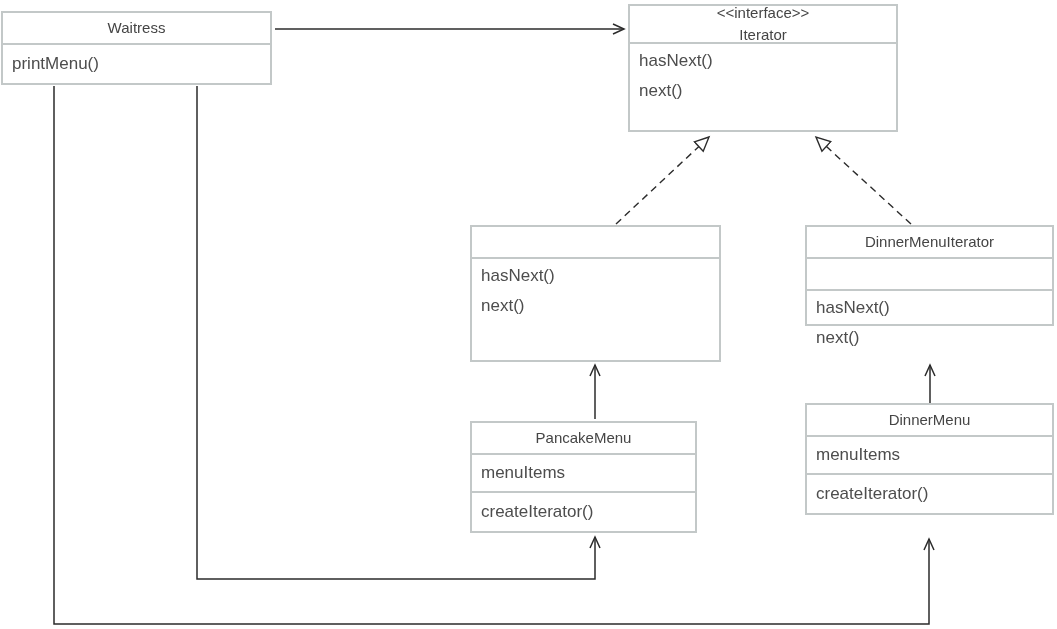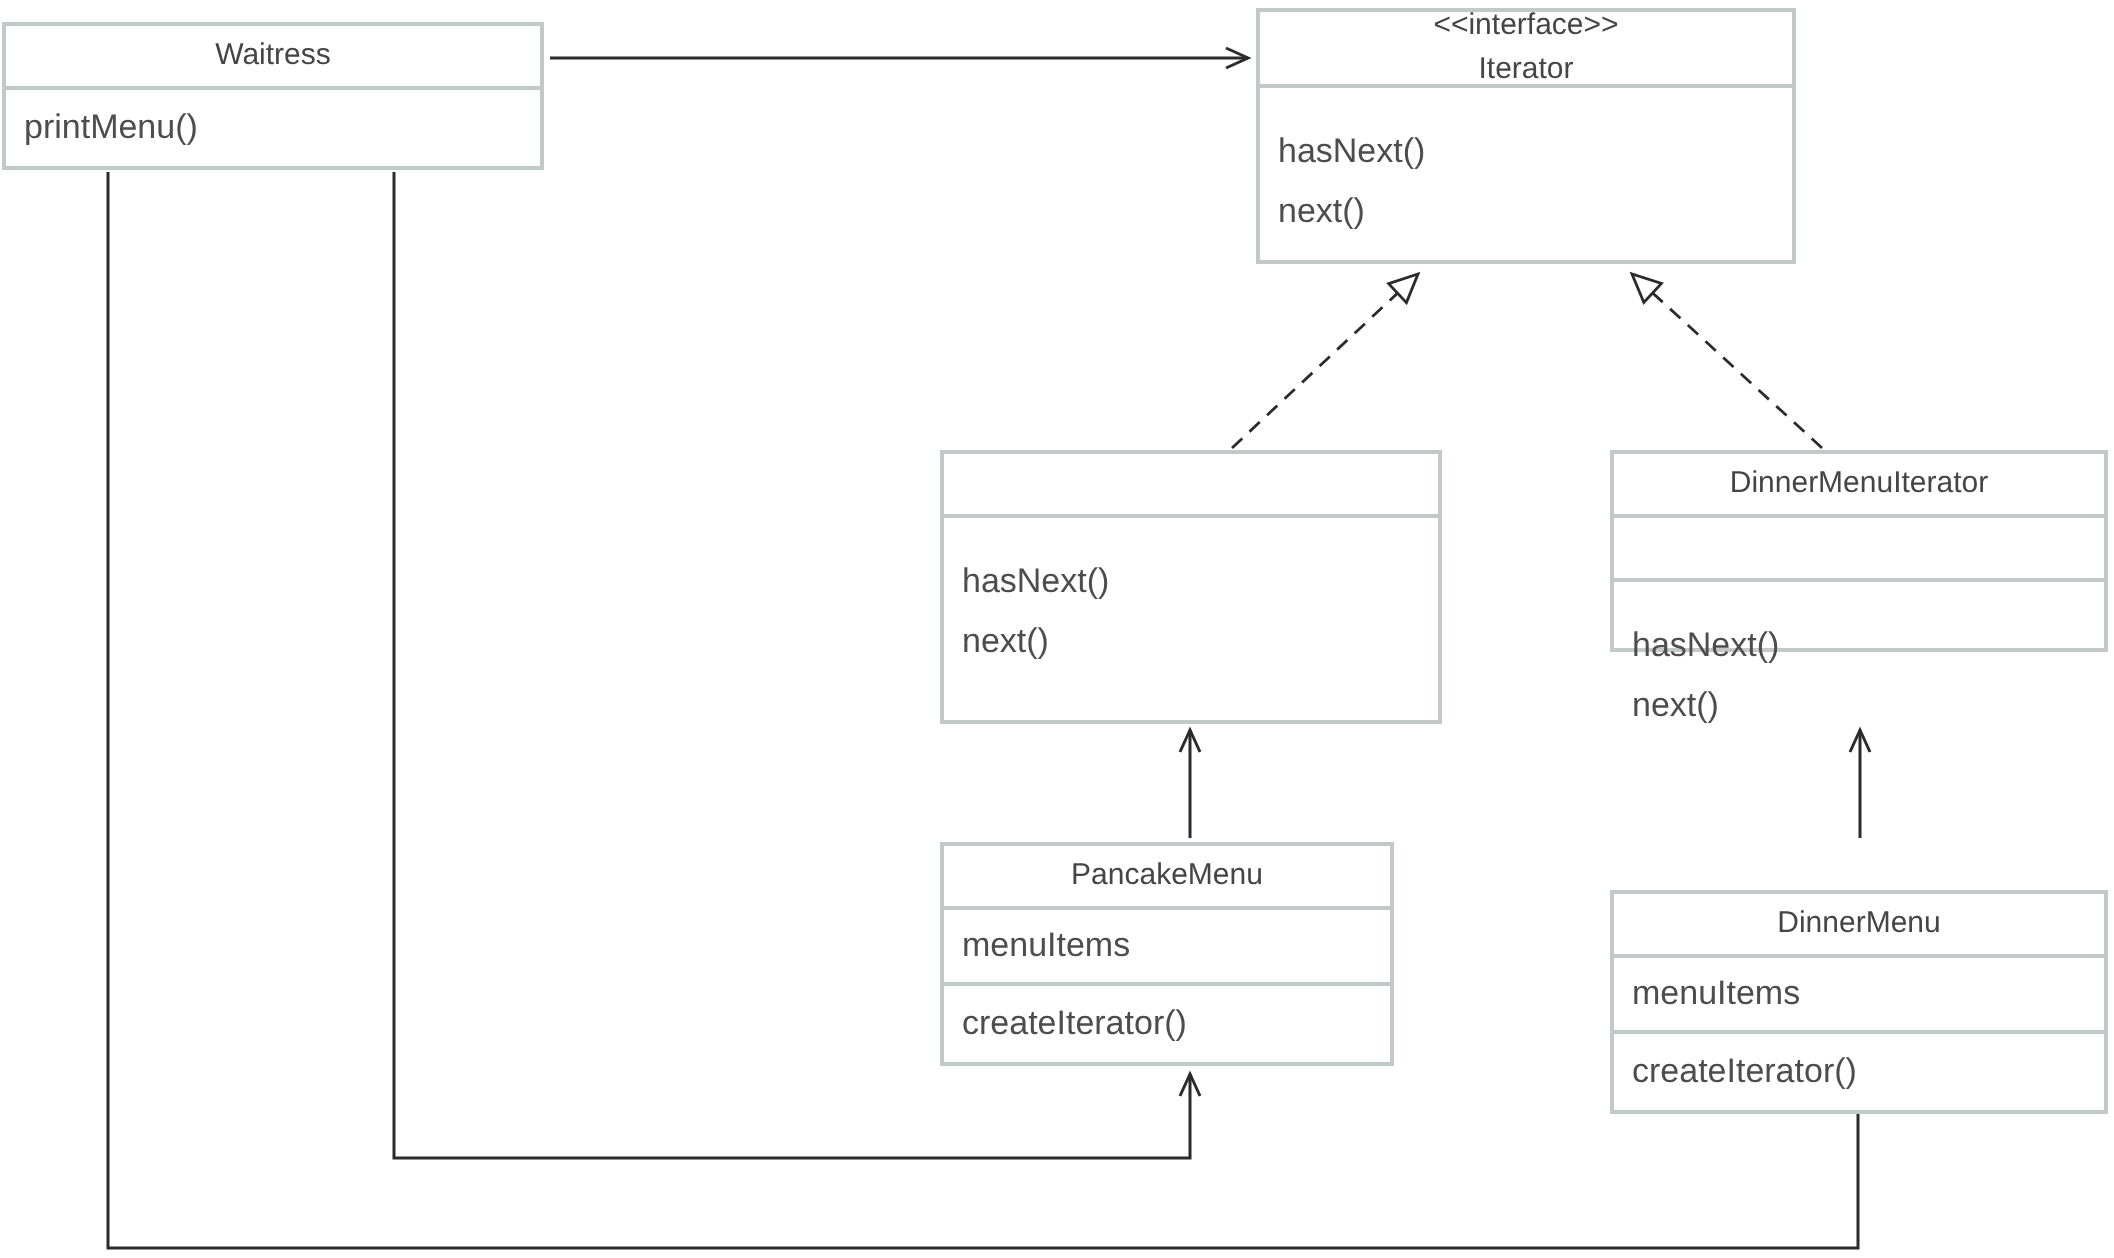--- a/index.html
+++ b/index.html
@@ -34,21 +34,21 @@
     flex:0 0 auto;
   }
   .uml-section{
     border-bottom:2px solid #c3c8c8;
     flex:0 0 auto;
     display:flex;
     flex-direction:column;
     justify-content:center;
   }
   .uml-section:last-child{border-bottom:none;flex:1 1 auto;}
-  .uml-section.rows{justify-content:flex-start;padding-top:17px;}
+  .uml-section.rows{justify-content:flex-start;padding-top:2px;}
   .member{
     font-size:17px;
     padding-left:9px;
     display:flex;
     align-items:center;
     height:30px;
     white-space:nowrap;
     color:#4d4d4d;
   }
 </style>
@@ -120,21 +120,21 @@
   <div class="uml-class" style="left:470px;top:421px;width:227px;height:112px">
     <div class="uml-title" style="height:32px">PancakeMenu</div>
     <div class="uml-section" style="height:38px">
       <div class="member">menuItems</div>
     </div>
     <div class="uml-section">
       <div class="member">createIterator()</div>
     </div>
   </div>
 
-  <div class="uml-class" style="left:805px;top:445px;width:249px;height:112px">
+  <div class="uml-class" style="left:805px;top:403px;width:249px;height:112px">
     <div class="uml-title" style="height:32px">DinnerMenu</div>
     <div class="uml-section" style="height:38px">
       <div class="member">menuItems</div>
     </div>
     <div class="uml-section">
       <div class="member">createIterator()</div>
     </div>
   </div>
 
 </div>

